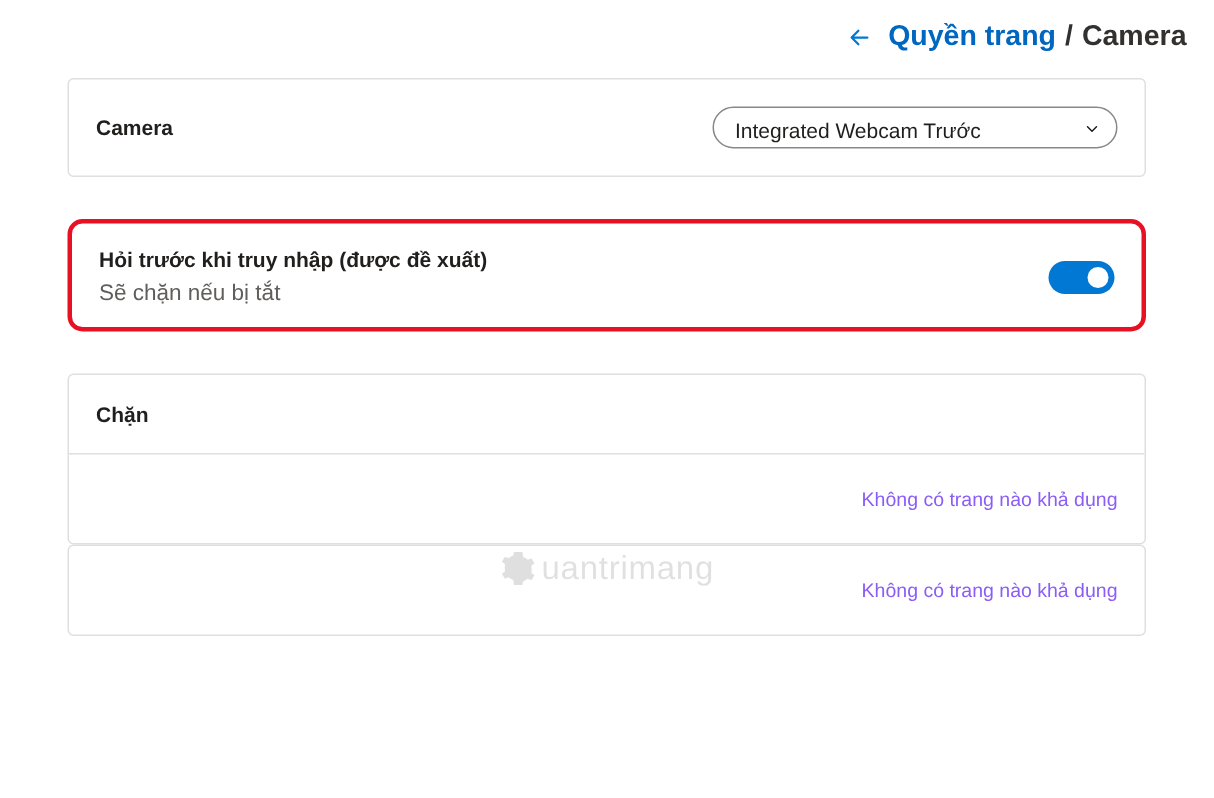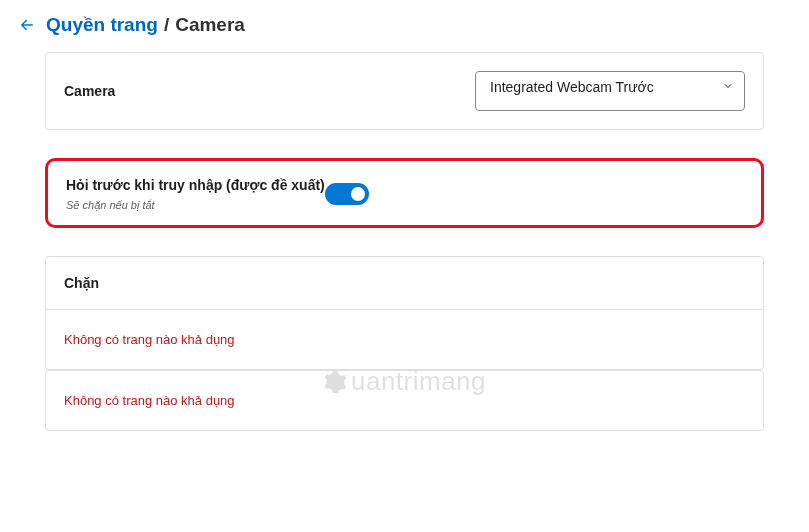--- a/index.html
+++ b/index.html
@@ -12,20 +12,21 @@
       background: #ffffff;
       width: 809px;
       height: 532px;
       overflow: hidden;
       position: relative;
     }
     .header {
       display: flex;
       align-items: center;
       padding: 14px 18px 16px 18px;
+      justify-content: flex-end;
     }
     .back-arrow {
       color: #0078d4;
       margin-right: 10px;
       display: flex;
       align-items: center;
       cursor: pointer;
     }
     .back-arrow svg {
       width: 18px;
@@ -63,22 +64,22 @@
       align-items: center;
       justify-content: space-between;
     }
     .card-label {
       font-size: 14px;
       font-weight: 600;
       color: #201f1e;
     }
     .dropdown {
       border: 1px solid #8a8886;
-      border-radius: 4px;
-      padding: 7px 10px 15px 14px;
+      border-radius: 15px;
+      padding: 7px 10px 3px 14px;
       display: flex;
       align-items: center;
       justify-content: space-between;
       width: 270px;
       cursor: pointer;
       background: #ffffff;
       font-size: 14px;
       color: #201f1e;
     }
     .dropdown-chevron {
@@ -92,35 +93,35 @@
       border: 3px solid #e81123;
       border-radius: 10px;
       margin-bottom: 28px;
       background: #ffffff;
       padding: 2px;
     }
     .card-highlight-inner {
       padding: 14px 16px 12px 16px;
       display: flex;
       align-items: center;
+      justify-content: space-between;
     }
     .toggle-text {
       display: flex;
       flex-direction: column;
     }
     .toggle-title {
       font-size: 14px;
       font-weight: 600;
       color: #201f1e;
       margin-bottom: 6px;
     }
     .toggle-subtitle {
-      font-size: 11px;
+      font-size: 15px;
       color: #605e5c;
-      font-style: italic;
     }
     .toggle-switch {
       width: 44px;
       height: 22px;
       background: #0078d4;
       border-radius: 11px;
       position: relative;
       cursor: pointer;
       flex-shrink: 0;
     }
@@ -141,28 +142,29 @@
     .section-header {
       padding: 18px 18px;
       font-size: 14px;
       font-weight: 600;
       color: #201f1e;
       border-bottom: 1px solid #e1dfdd;
     }
     .section-body {
       padding: 22px 18px;
       font-size: 13px;
-      color: #b91c1c;
+      color: #8b5cf6;
+      text-align: right;
     }
     .watermark {
       position: absolute;
       top: 366px;
       left: 50%;
       transform: translateX(-50%);
-      font-size: 26px;
+      font-size: 22px;
       font-weight: 400;
       color: rgba(0,0,0,0.12);
       display: flex;
       align-items: center;
       pointer-events: none;
       letter-spacing: 0.5px;
     }
     .watermark-icon {
       margin-right: 4px;
       display: flex;

